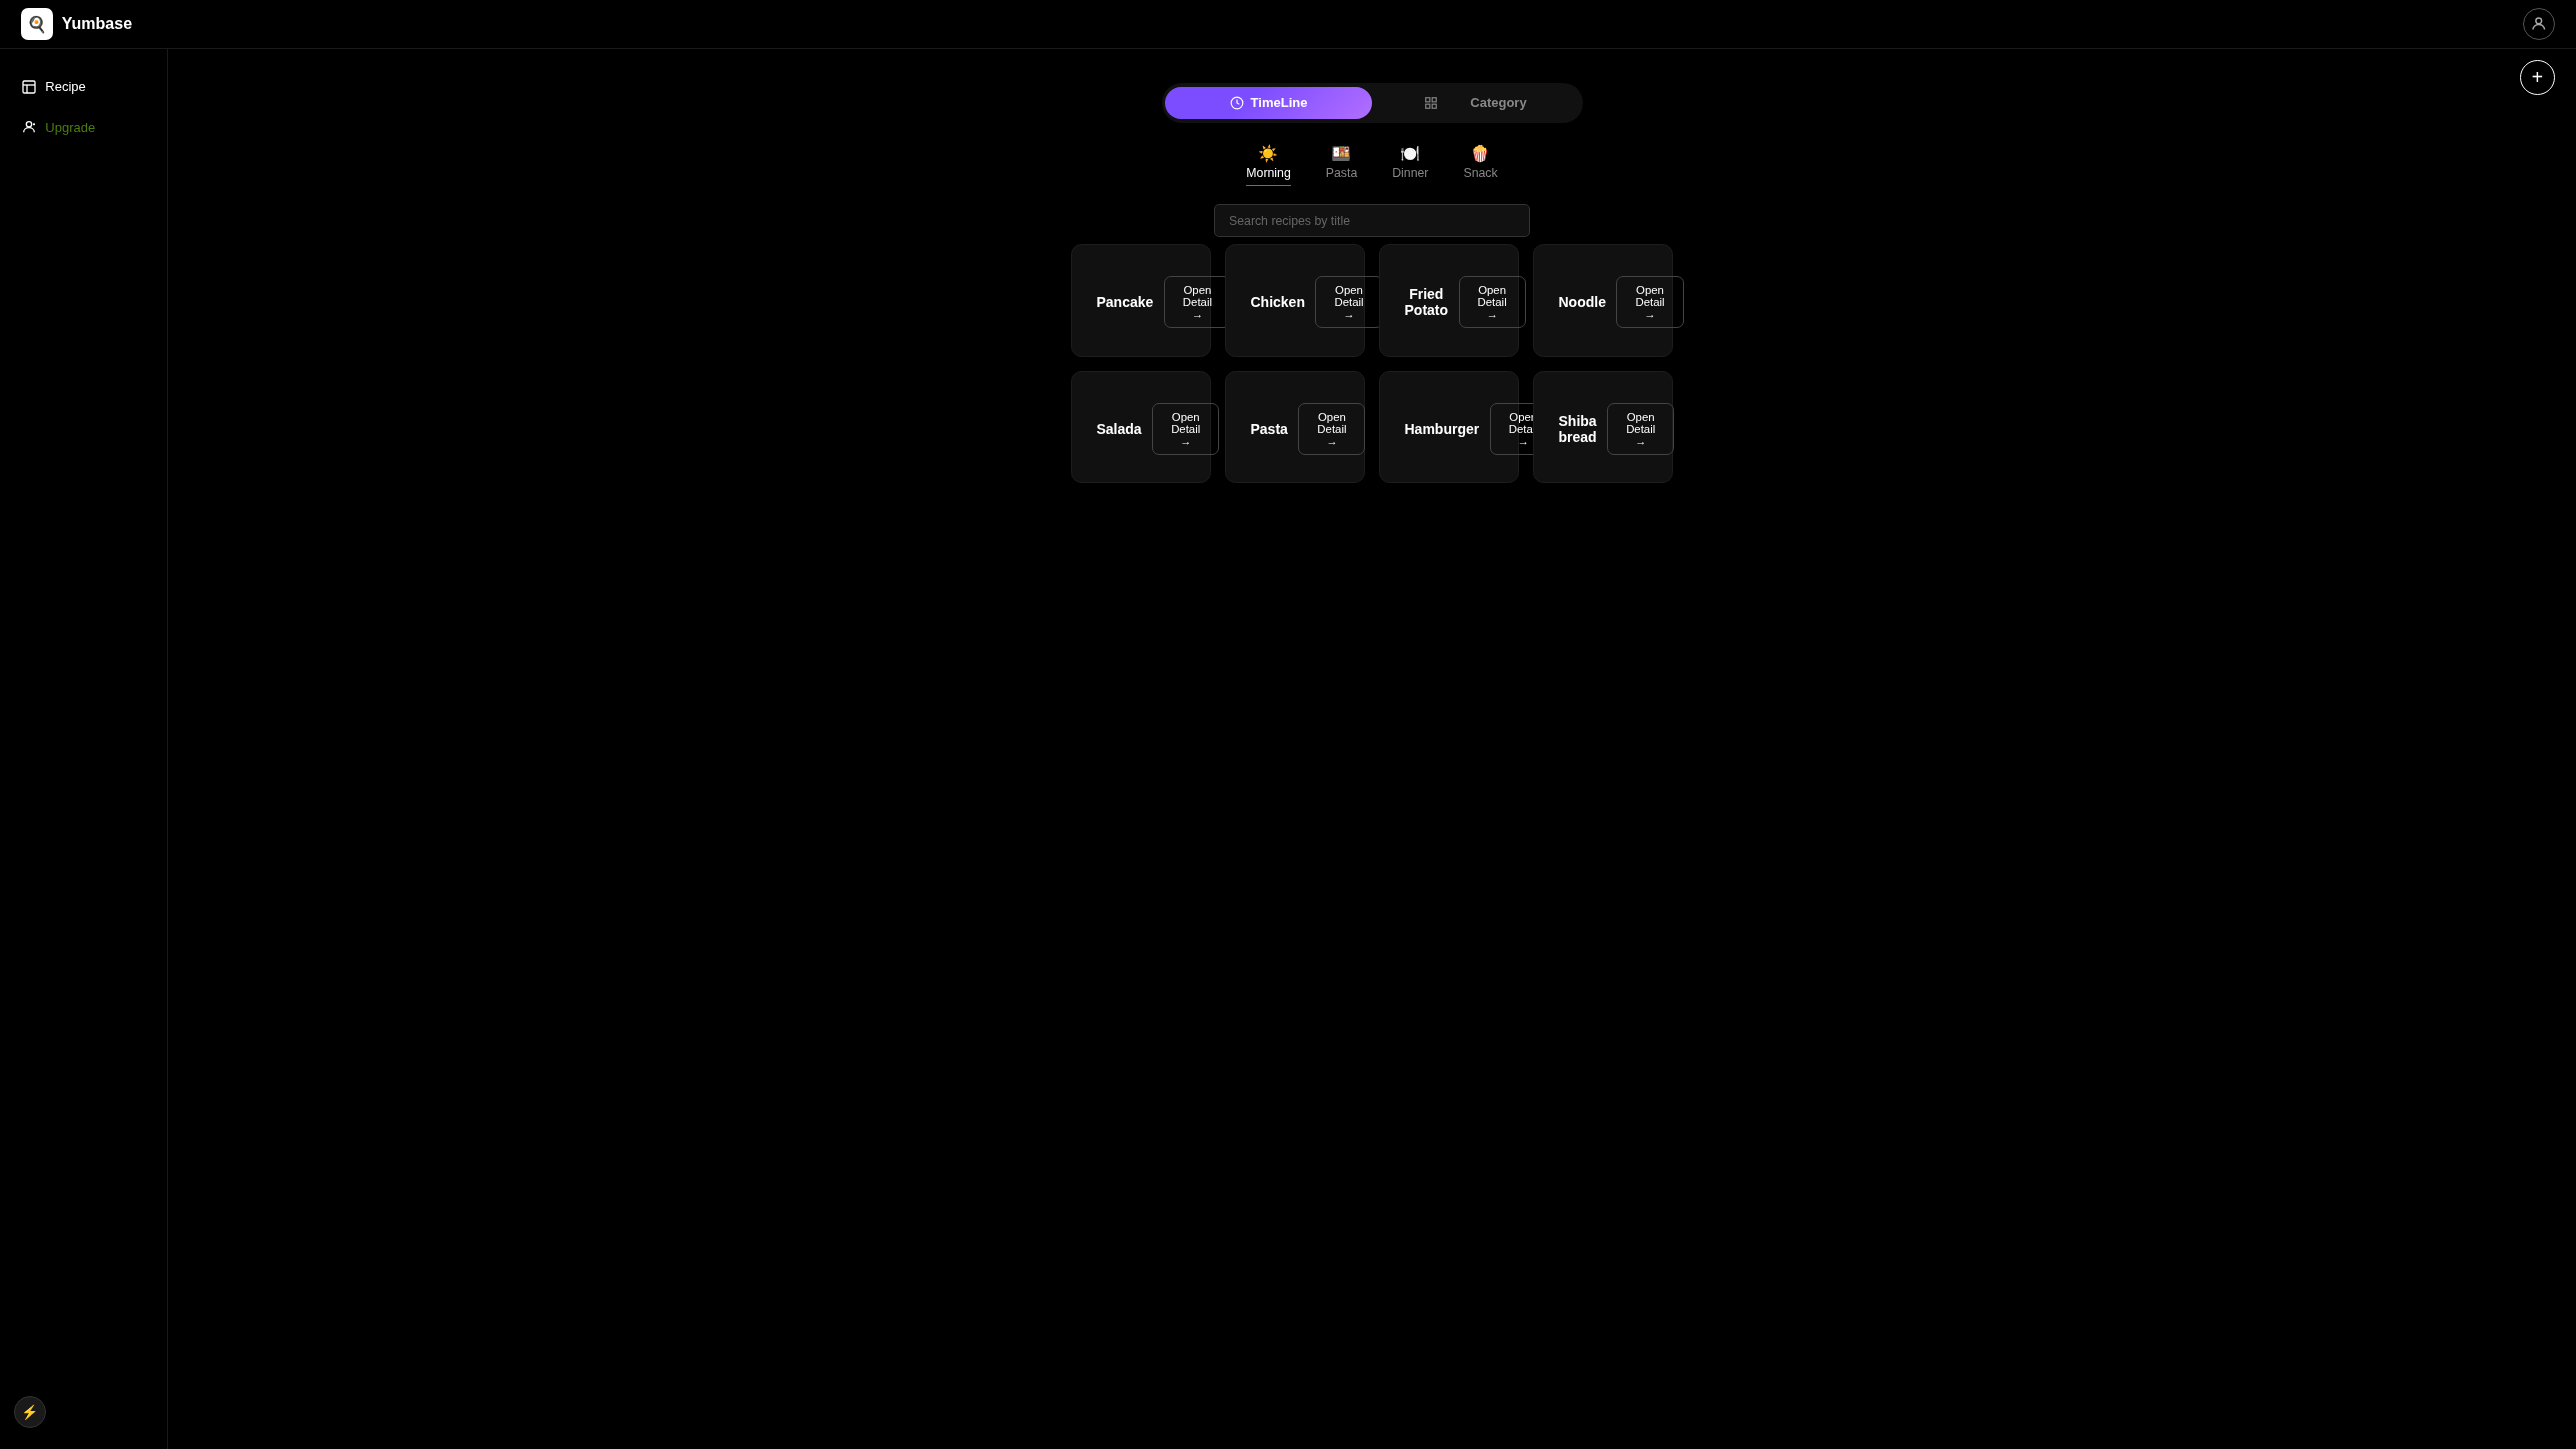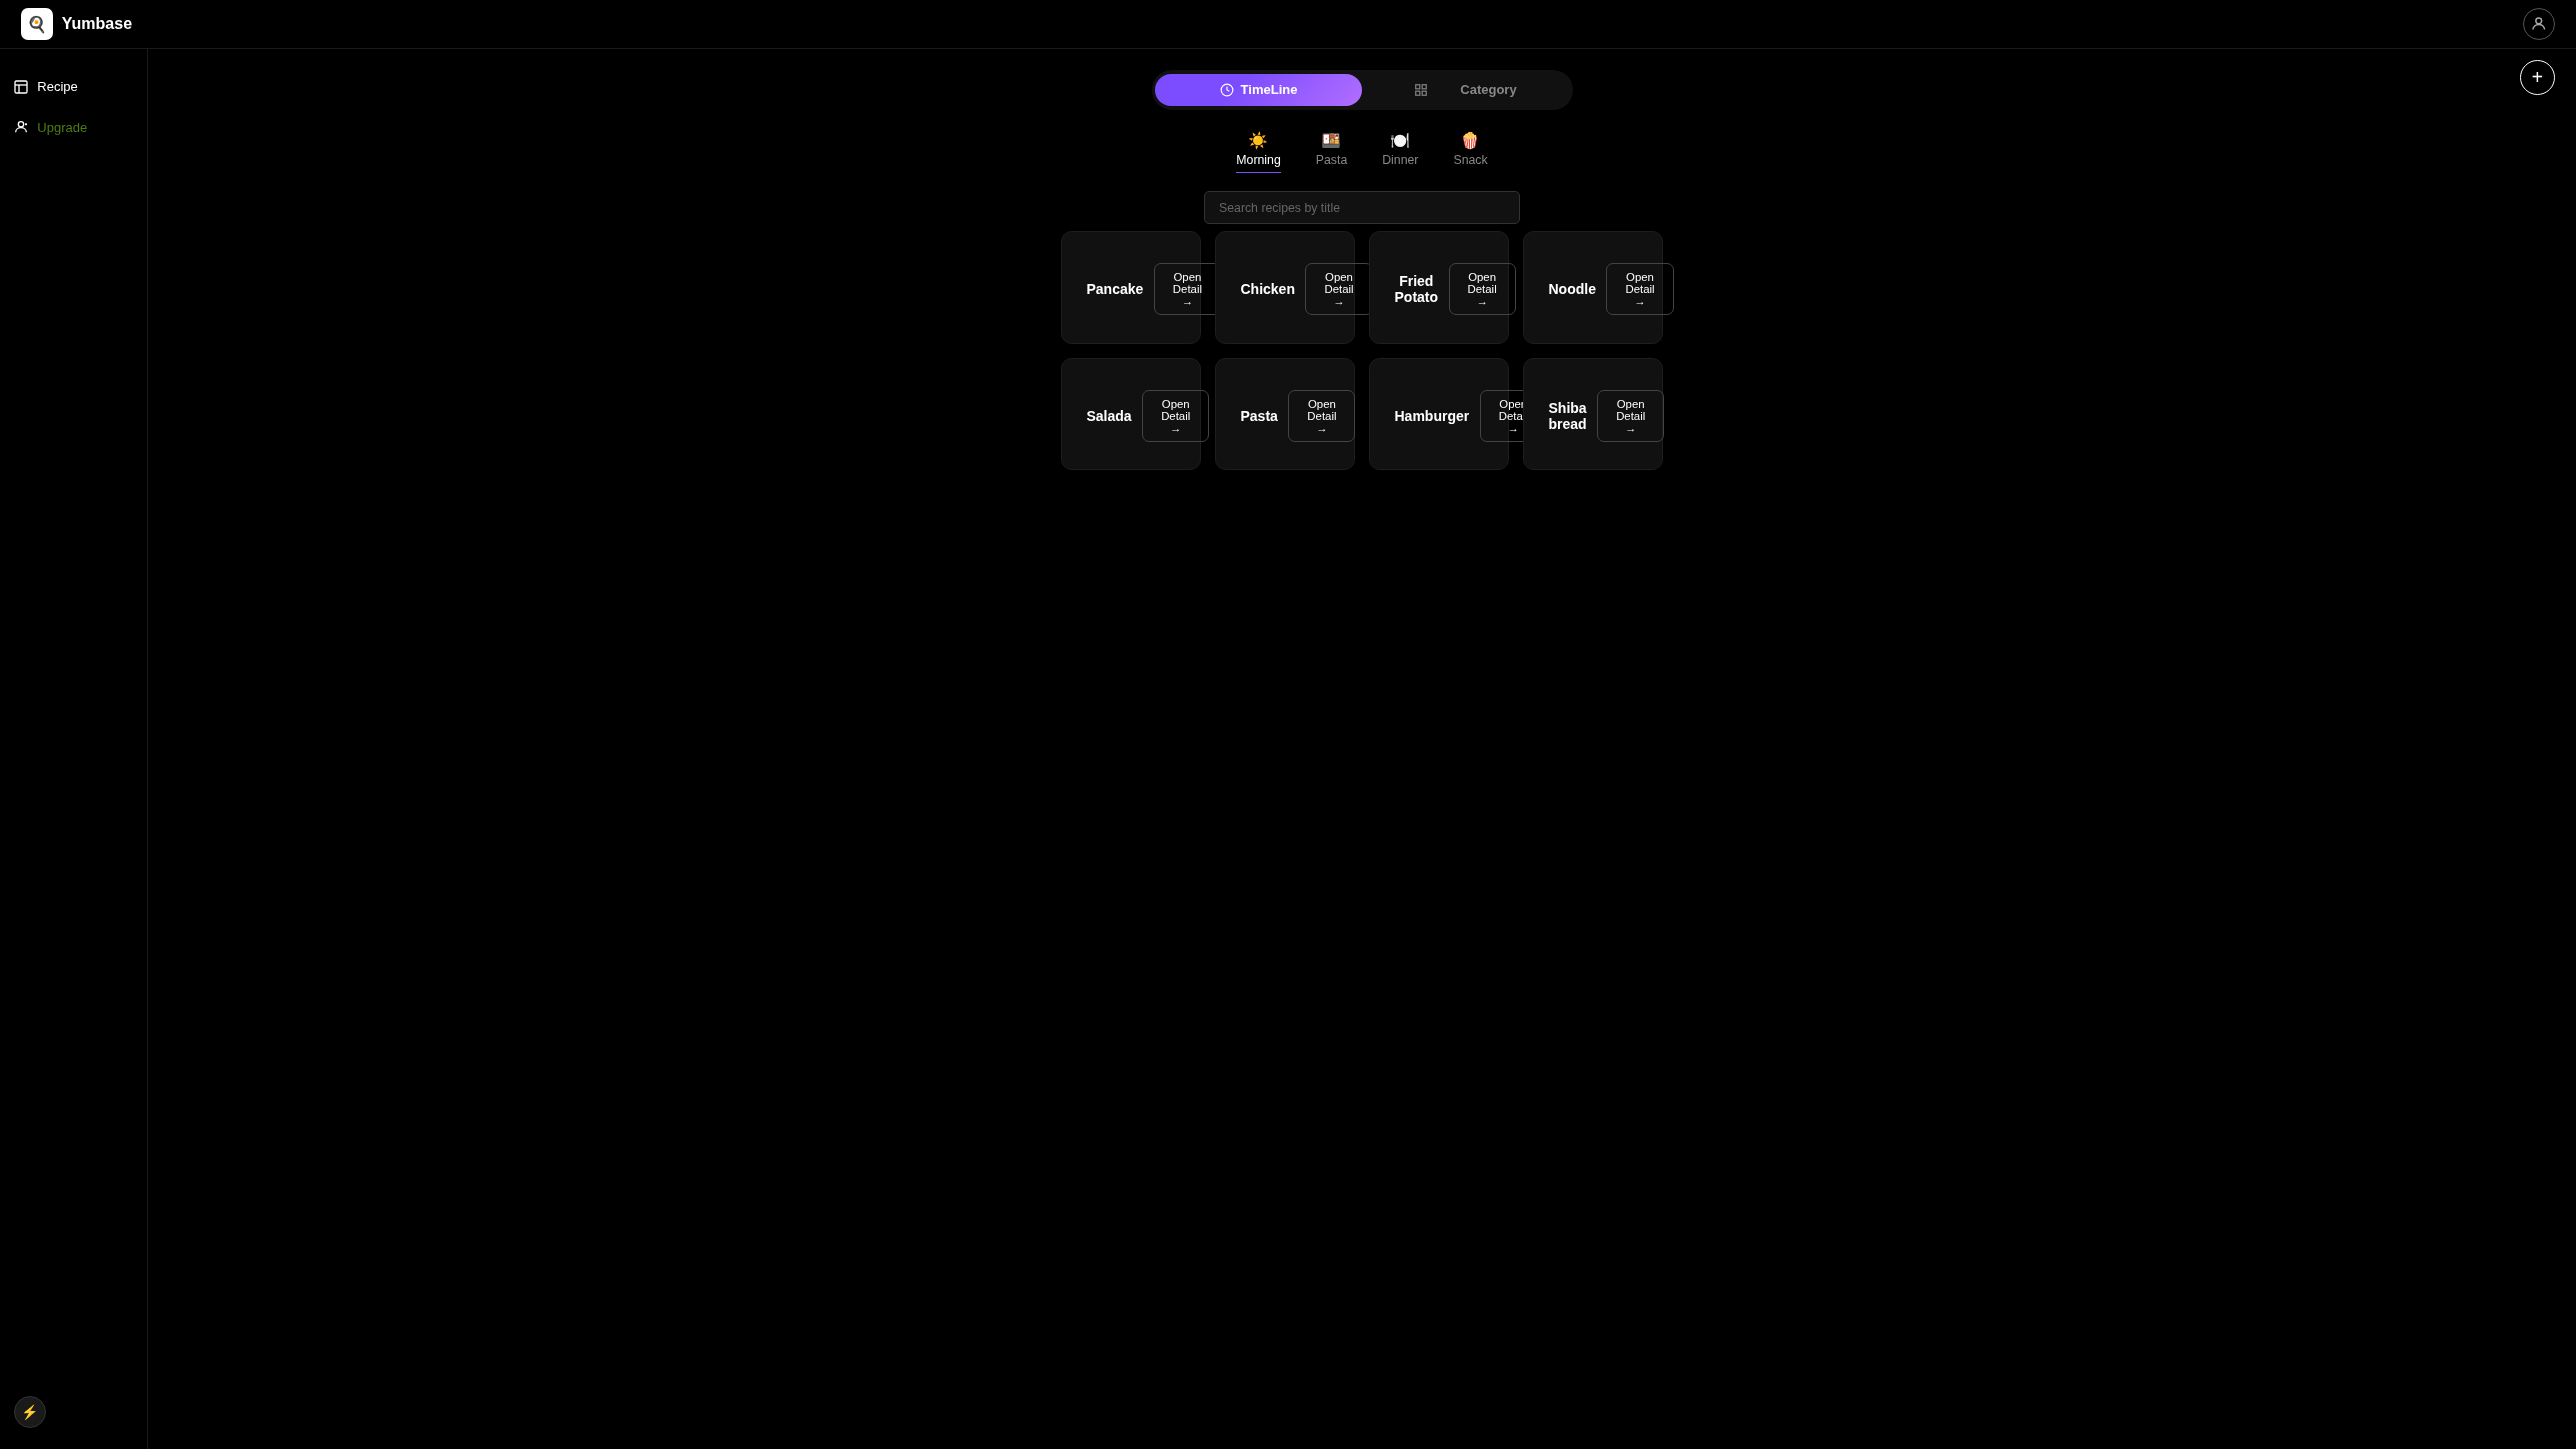--- a/index.html
+++ b/index.html
@@ -52,22 +52,22 @@
     }
 
     
     .layout {
       display: flex;
       height: calc(100vh - 49px);
     }
 
     
     .sidebar {
-      width: 148px;
-      padding: 21px 2px;
+      width: 168px;
+      padding: 21px 10px;
       display: flex;
       flex-direction: column;
       gap: 7px;
       border-right: 0.9px solid #1a1a1a;
       position: relative;
     }
     .sidebar-item {
       display: flex;
       align-items: center;
       gap: 8.8px;
@@ -122,20 +122,21 @@
     }
 
     
     .tab-toggle {
       display: flex;
       background: #111;
       border-radius: 44px;
       padding: 3.5px;
       width: 421px;
       margin-bottom: 21px;
+      margin-top: 13px;
     }
     .tab-btn {
       flex: 1;
       padding: 8.8px 17.5px;
       border-radius: 44px;
       border: none;
       cursor: pointer;
       font-size: 13px;
       font-weight: 600;
       display: flex;

